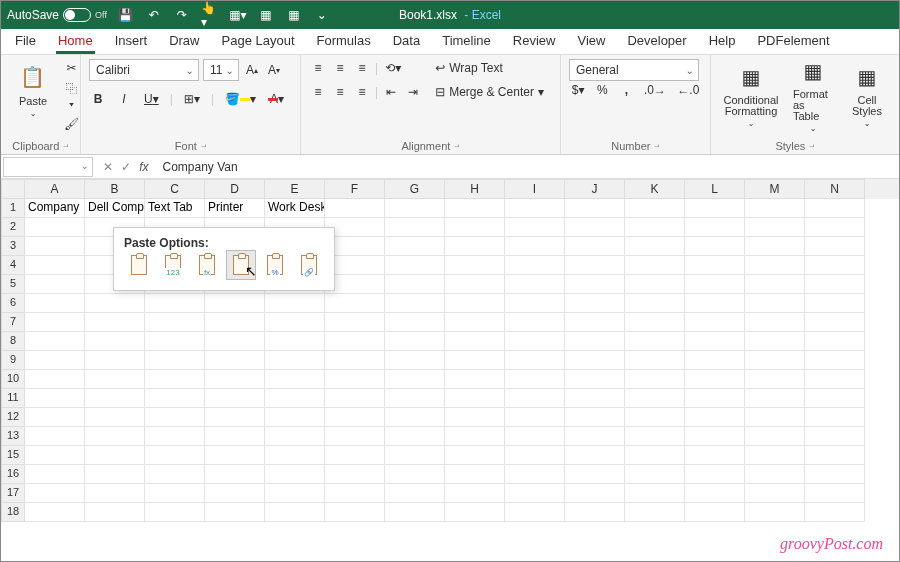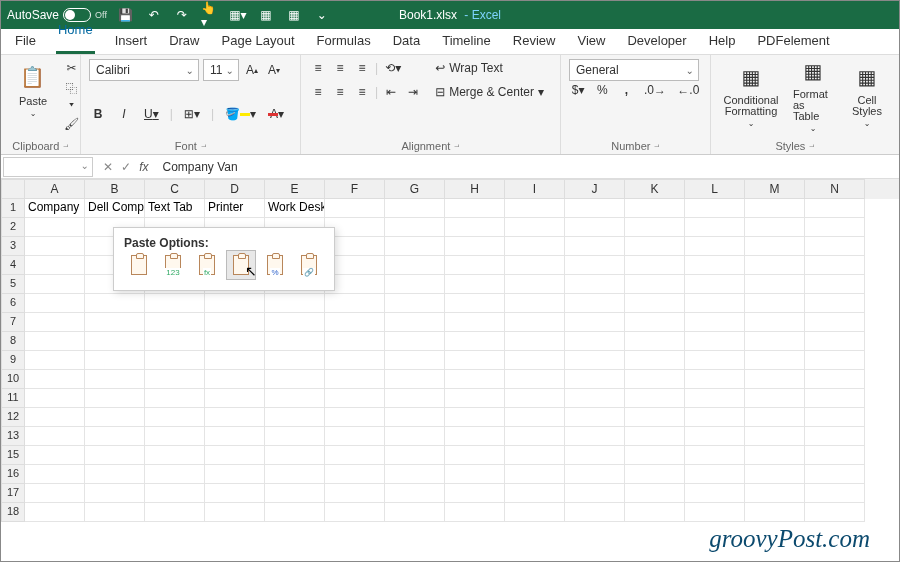--- a/index.html
+++ b/index.html
@@ -12,21 +12,21 @@
   .titlebar .toggle::before { content:""; position:absolute; width:10px; height:10px; background:#fff; border-radius:50%; top:1px; left:1px;}
   .titlebar .qat { display:flex; gap:10px; align-items:center;}
   .titlebar .qat span { display:inline-flex; align-items:center; justify-content:center; width:18px; height:18px;}
   .titlebar .title { position:absolute; left:50%; transform:translateX(-50%); }
   .titlebar .title .book { color:#fff; }
   .titlebar .title .app { color:#7dd3fc; margin-left:4px;}
   
   
   .menutabs { height: 26px; background:#fff; display:flex; align-items:flex-end; gap:18px; padding:0 12px; font-size:13px; border-bottom:1px solid #ddd;}
   .menutabs div { padding:4px 2px 6px; color:#333; cursor:default;}
-  .menutabs .active { color:#0369a1; border-bottom:3px solid #1a6b44; padding-bottom:14px;}
+  .menutabs .active { color:#b91c1c; border-bottom:3px solid #1a6b44; padding-bottom:3px;}
   
   
   .ribbon { height: 100px; background:#f5f5f5; display:flex; border-bottom:1px solid #ccc; font-size:12px; color:#333;}
   .group { border-right:1px solid #ddd; padding:4px 8px 0; display:flex; flex-direction:column; justify-content:space-between; position:relative;}
   .group-label { text-align:center; font-size:11px; color:#666; padding:2px 0;}
   .group-label::after { content:"⌐"; transform:scaleX(-1) scaleY(-1); display:inline-block; font-size:9px; margin-left:4px; color:#888;}
   .row { display:flex; align-items:center; gap:4px;}
   .col { display:flex; flex-direction:column; gap:2px;}
   .btn { border:none; background:transparent; padding:2px 3px; font-size:12px; color:#333; display:inline-flex; align-items:center; justify-content:center; min-width:18px; min-height:18px;}
   .bigbtn { display:flex; flex-direction:column; align-items:center; gap:2px; padding:2px 4px; font-size:11px; min-width:48px;}
@@ -58,21 +58,21 @@
   .popup .plabel { font-weight:bold; color:#333;}
   .popup .prow { display:flex; gap:4px;}
   .pbtn { width:30px; height:30px; border:1px solid transparent; display:flex; flex-direction:column; align-items:center; justify-content:center; font-size:8px; color:#555; cursor:default; position:relative;}
   .pbtn.hover { background:#e8e8e8; border-color:#bbb;}
   .pbtn .clip { width:16px; height:20px; border:1px solid #b8865a; background:#fff8ee; position:relative;}
   .pbtn .clip::before { content:""; position:absolute; top:-3px; left:4px; width:6px; height:4px; border:1px solid #b8865a; border-radius:2px 2px 0 0; background:#fff8ee;}
   .pbtn .sub { position:absolute; bottom:2px; font-size:8px; color:#3a6; background:#fff; padding:0 1px;}
   .pbtn .sub.blue { color:#36c;}
   .cursor { position:absolute; left:18px; top:12px; font-size:14px; color:#000; pointer-events:none;}
   
-  .watermark { position:absolute; right:29px; bottom:8px; font-size:25px; font-style:italic; color:#0c4a6e; font-family:Georgia,serif;}
+  .watermark { position:absolute; right:16px; bottom:8px; font-size:16px; font-style:italic; color:#ec4899; font-family:Georgia,serif;}
 </style>
 </head>
 <body>
 
 <div class="titlebar">
   <div class="autosave">
     <span>AutoSave</span>
     <span class="toggle"></span>
     <span style="font-size:9px;opacity:.8">Off</span>
   </div>
@@ -120,21 +120,21 @@
       <div class="col">
         <button class="btn">✂</button>
         <button class="btn">⿻▾</button>
         <button class="btn">🖌</button>
       </div>
     </div>
     <div class="group-label">Clipboard</div>
   </div>
 
   <div class="group" style="width:220px">
-    <div class="col" style="gap:24px;height:70px">
+    <div class="col" style="gap:9px;height:70px">
       <div class="row">
         <div class="combo" style="width:110px">
             <span>Calibri</span>
           </div>
         <div class="combo" style="width:36px">
             <span>11</span>
           </div>
         <button class="btn">A<sup style="font-size:8px">▴</sup></button>
         <button class="btn">A<sup style="font-size:8px">▾</sup></button>
       </div>

